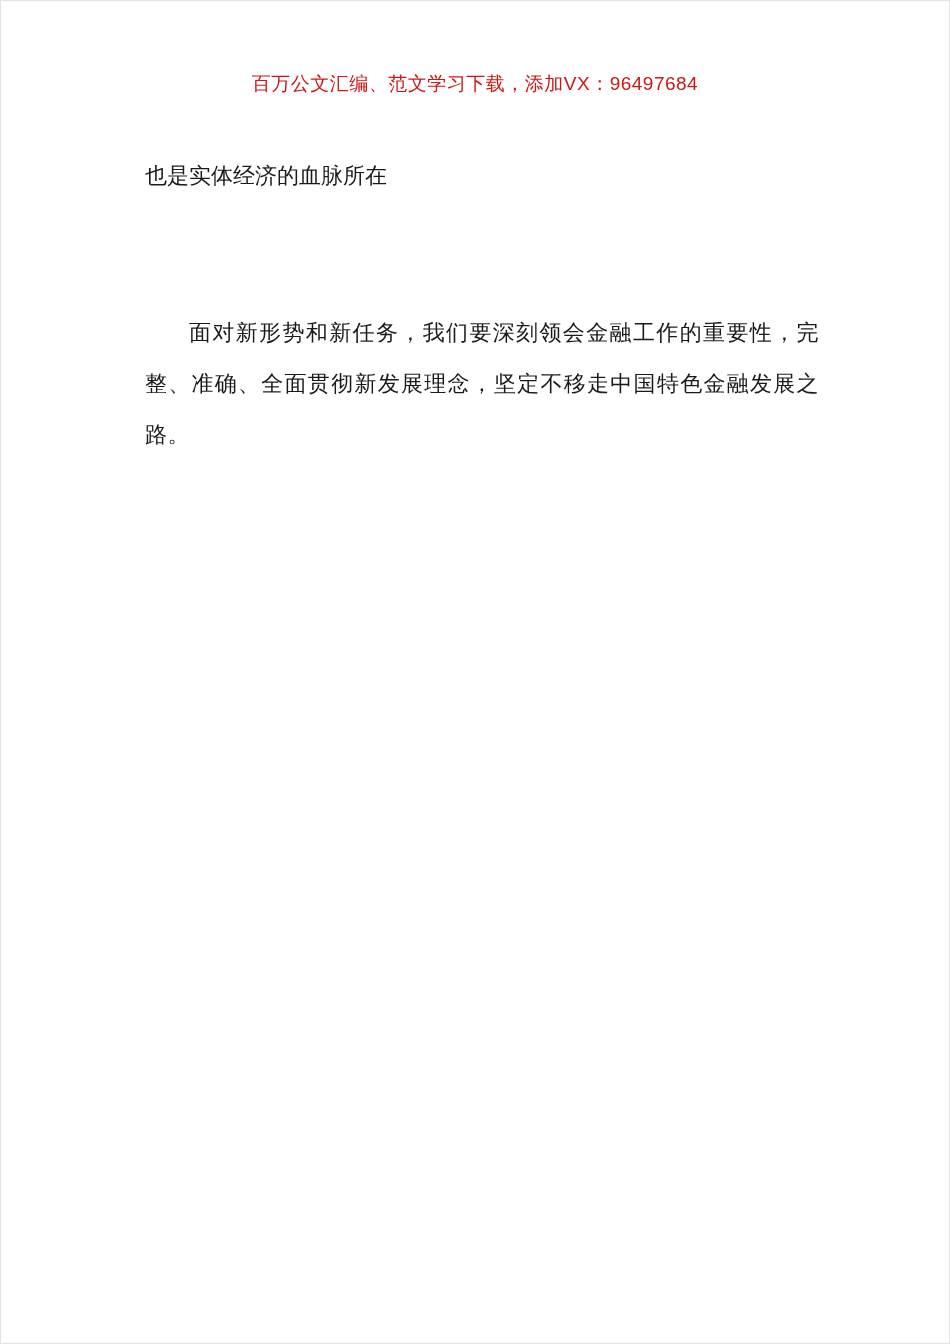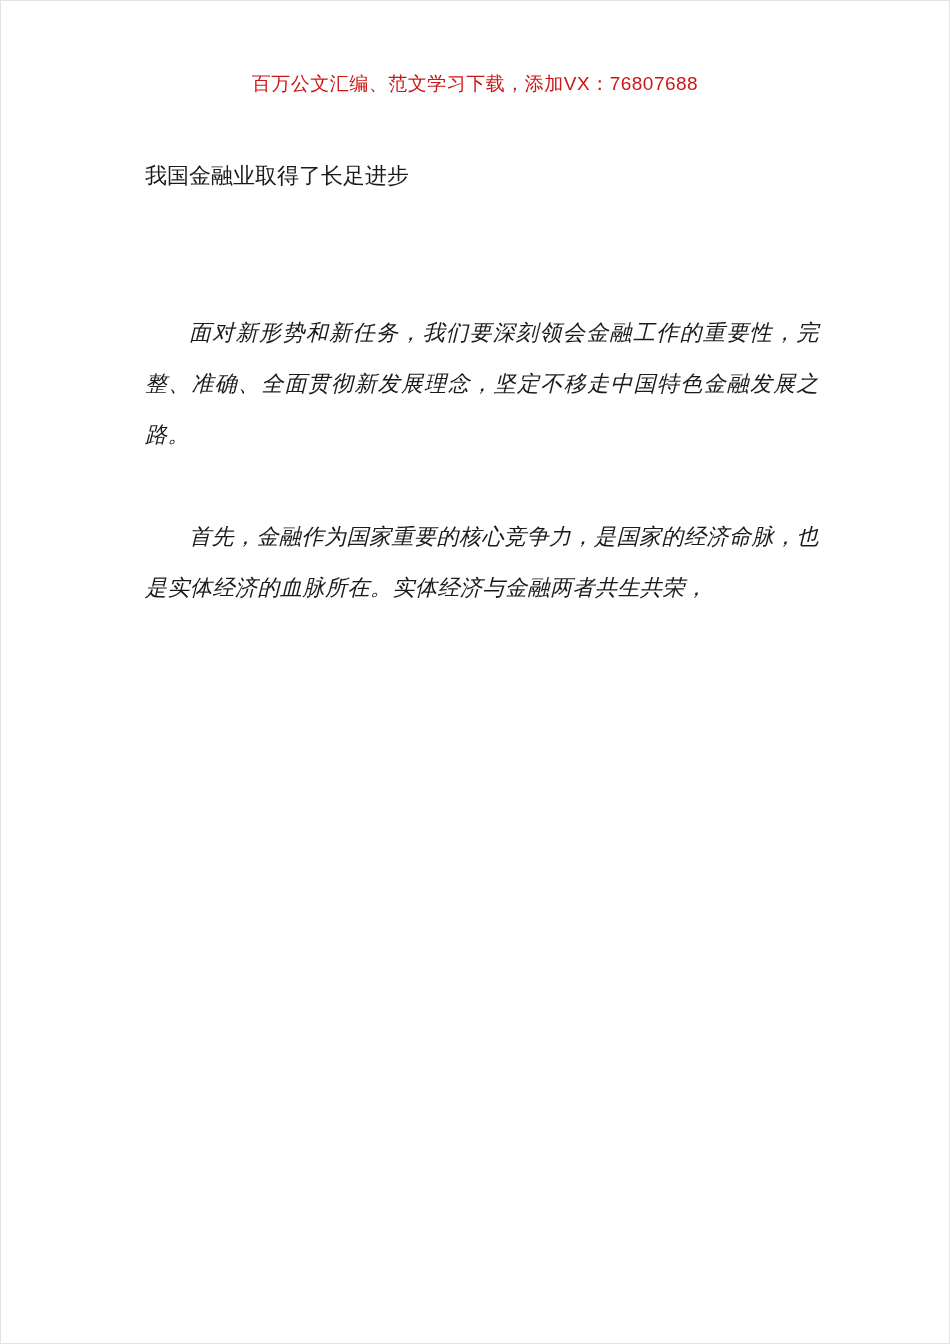--- a/index.html
+++ b/index.html
@@ -40,37 +40,35 @@
     margin-top: 70px !important;
   }
   .doc-title {
     margin-top: 54px !important;
   }
   .para {
     margin-top: 51px !important;
     text-align: justify;
     text-indent: 2em;
     letter-spacing: 0.5px;
-    font-style: italic;
   }
   .para.first {
     margin-top: 106px !important;
   }
 </style>
 </head>
 <body>
 
 <div class="page">
 
-  <div class="notice">百万公文汇编、范文学习下载，添加VX：76807688</div>
+  <div class="notice">百万公文汇编、范文学习下载，添加VX：96497684</div>
 
   <div class="content">
 
 
-    <p class="doc-title">我国金融业取得了长足进步</p>
+    <p class="doc-title">也是实体经济的血脉所在</p>
 
     <p class="para first">面对新形势和新任务，我们要深刻领会金融工作的重要性，完整、准确、全面贯彻新发展理念，坚定不移走中国特色金融发展之路。</p>
 
 
-    <p class="para">首先，金融作为国家重要的核心竞争力，是国家的经济命脉，也是实体经济的血脉所在。实体经济与金融两者共生共荣，</p>
 
   </div>
 </div>
 
 </body></html>

